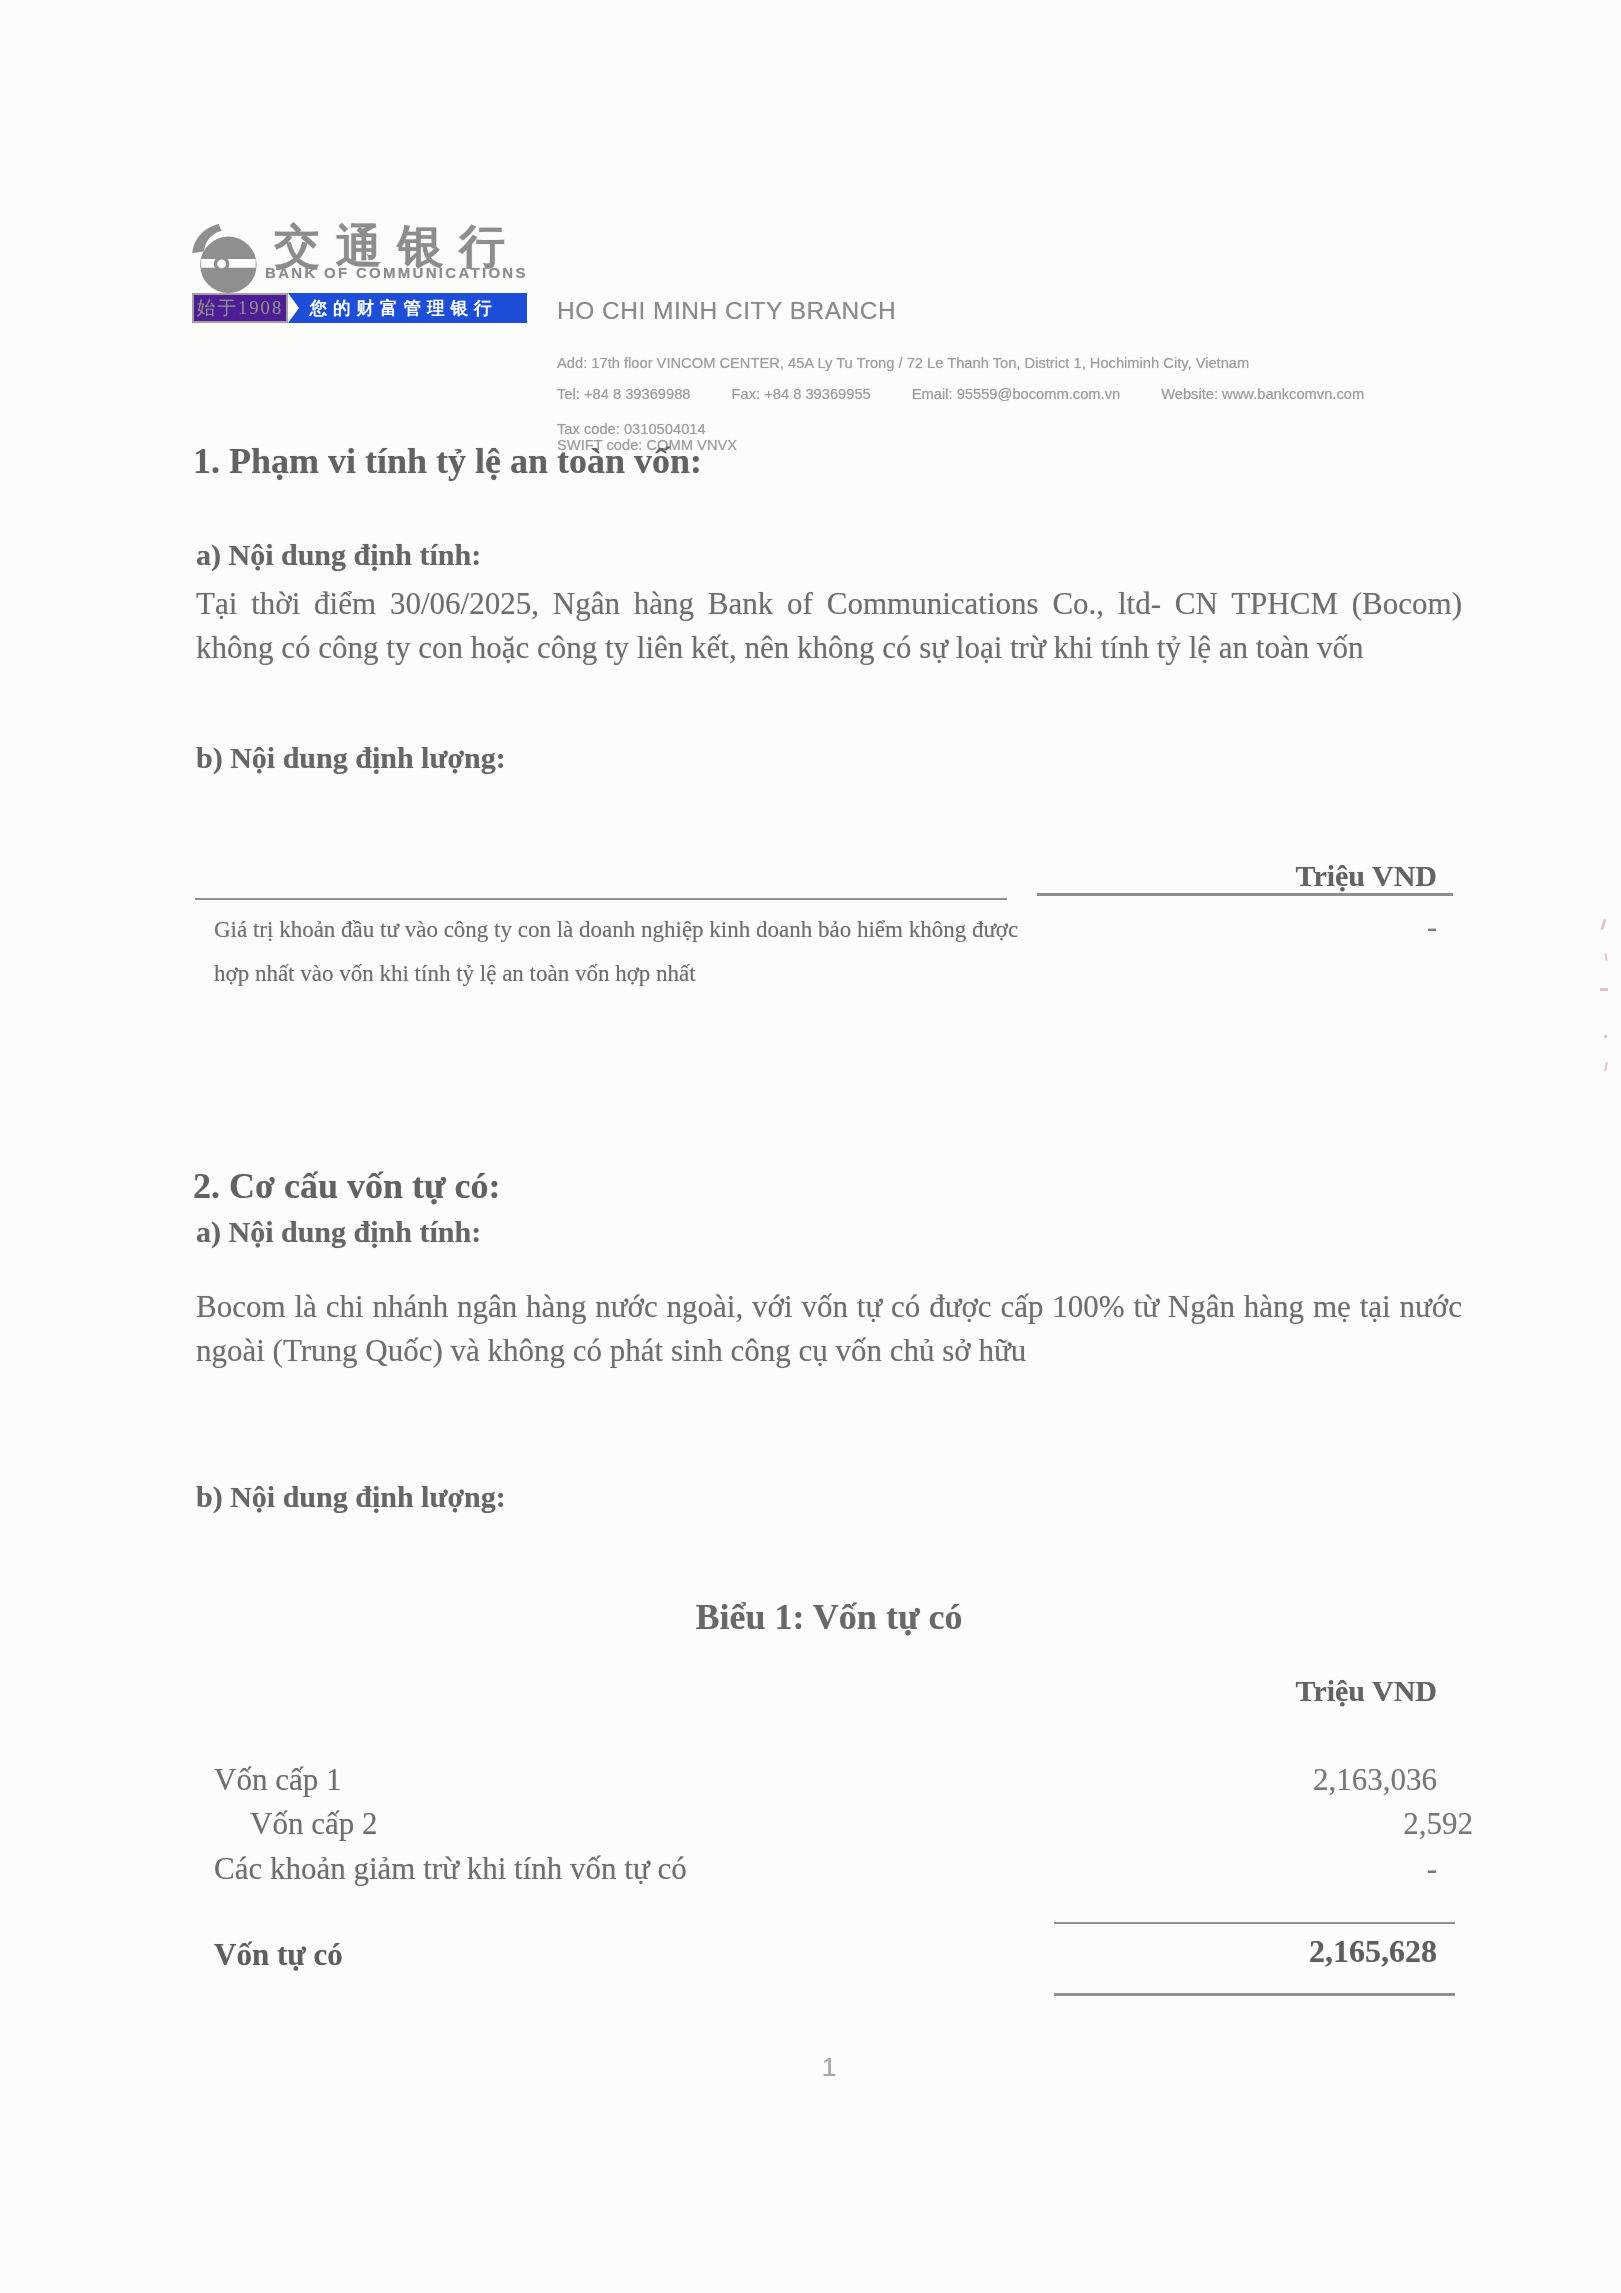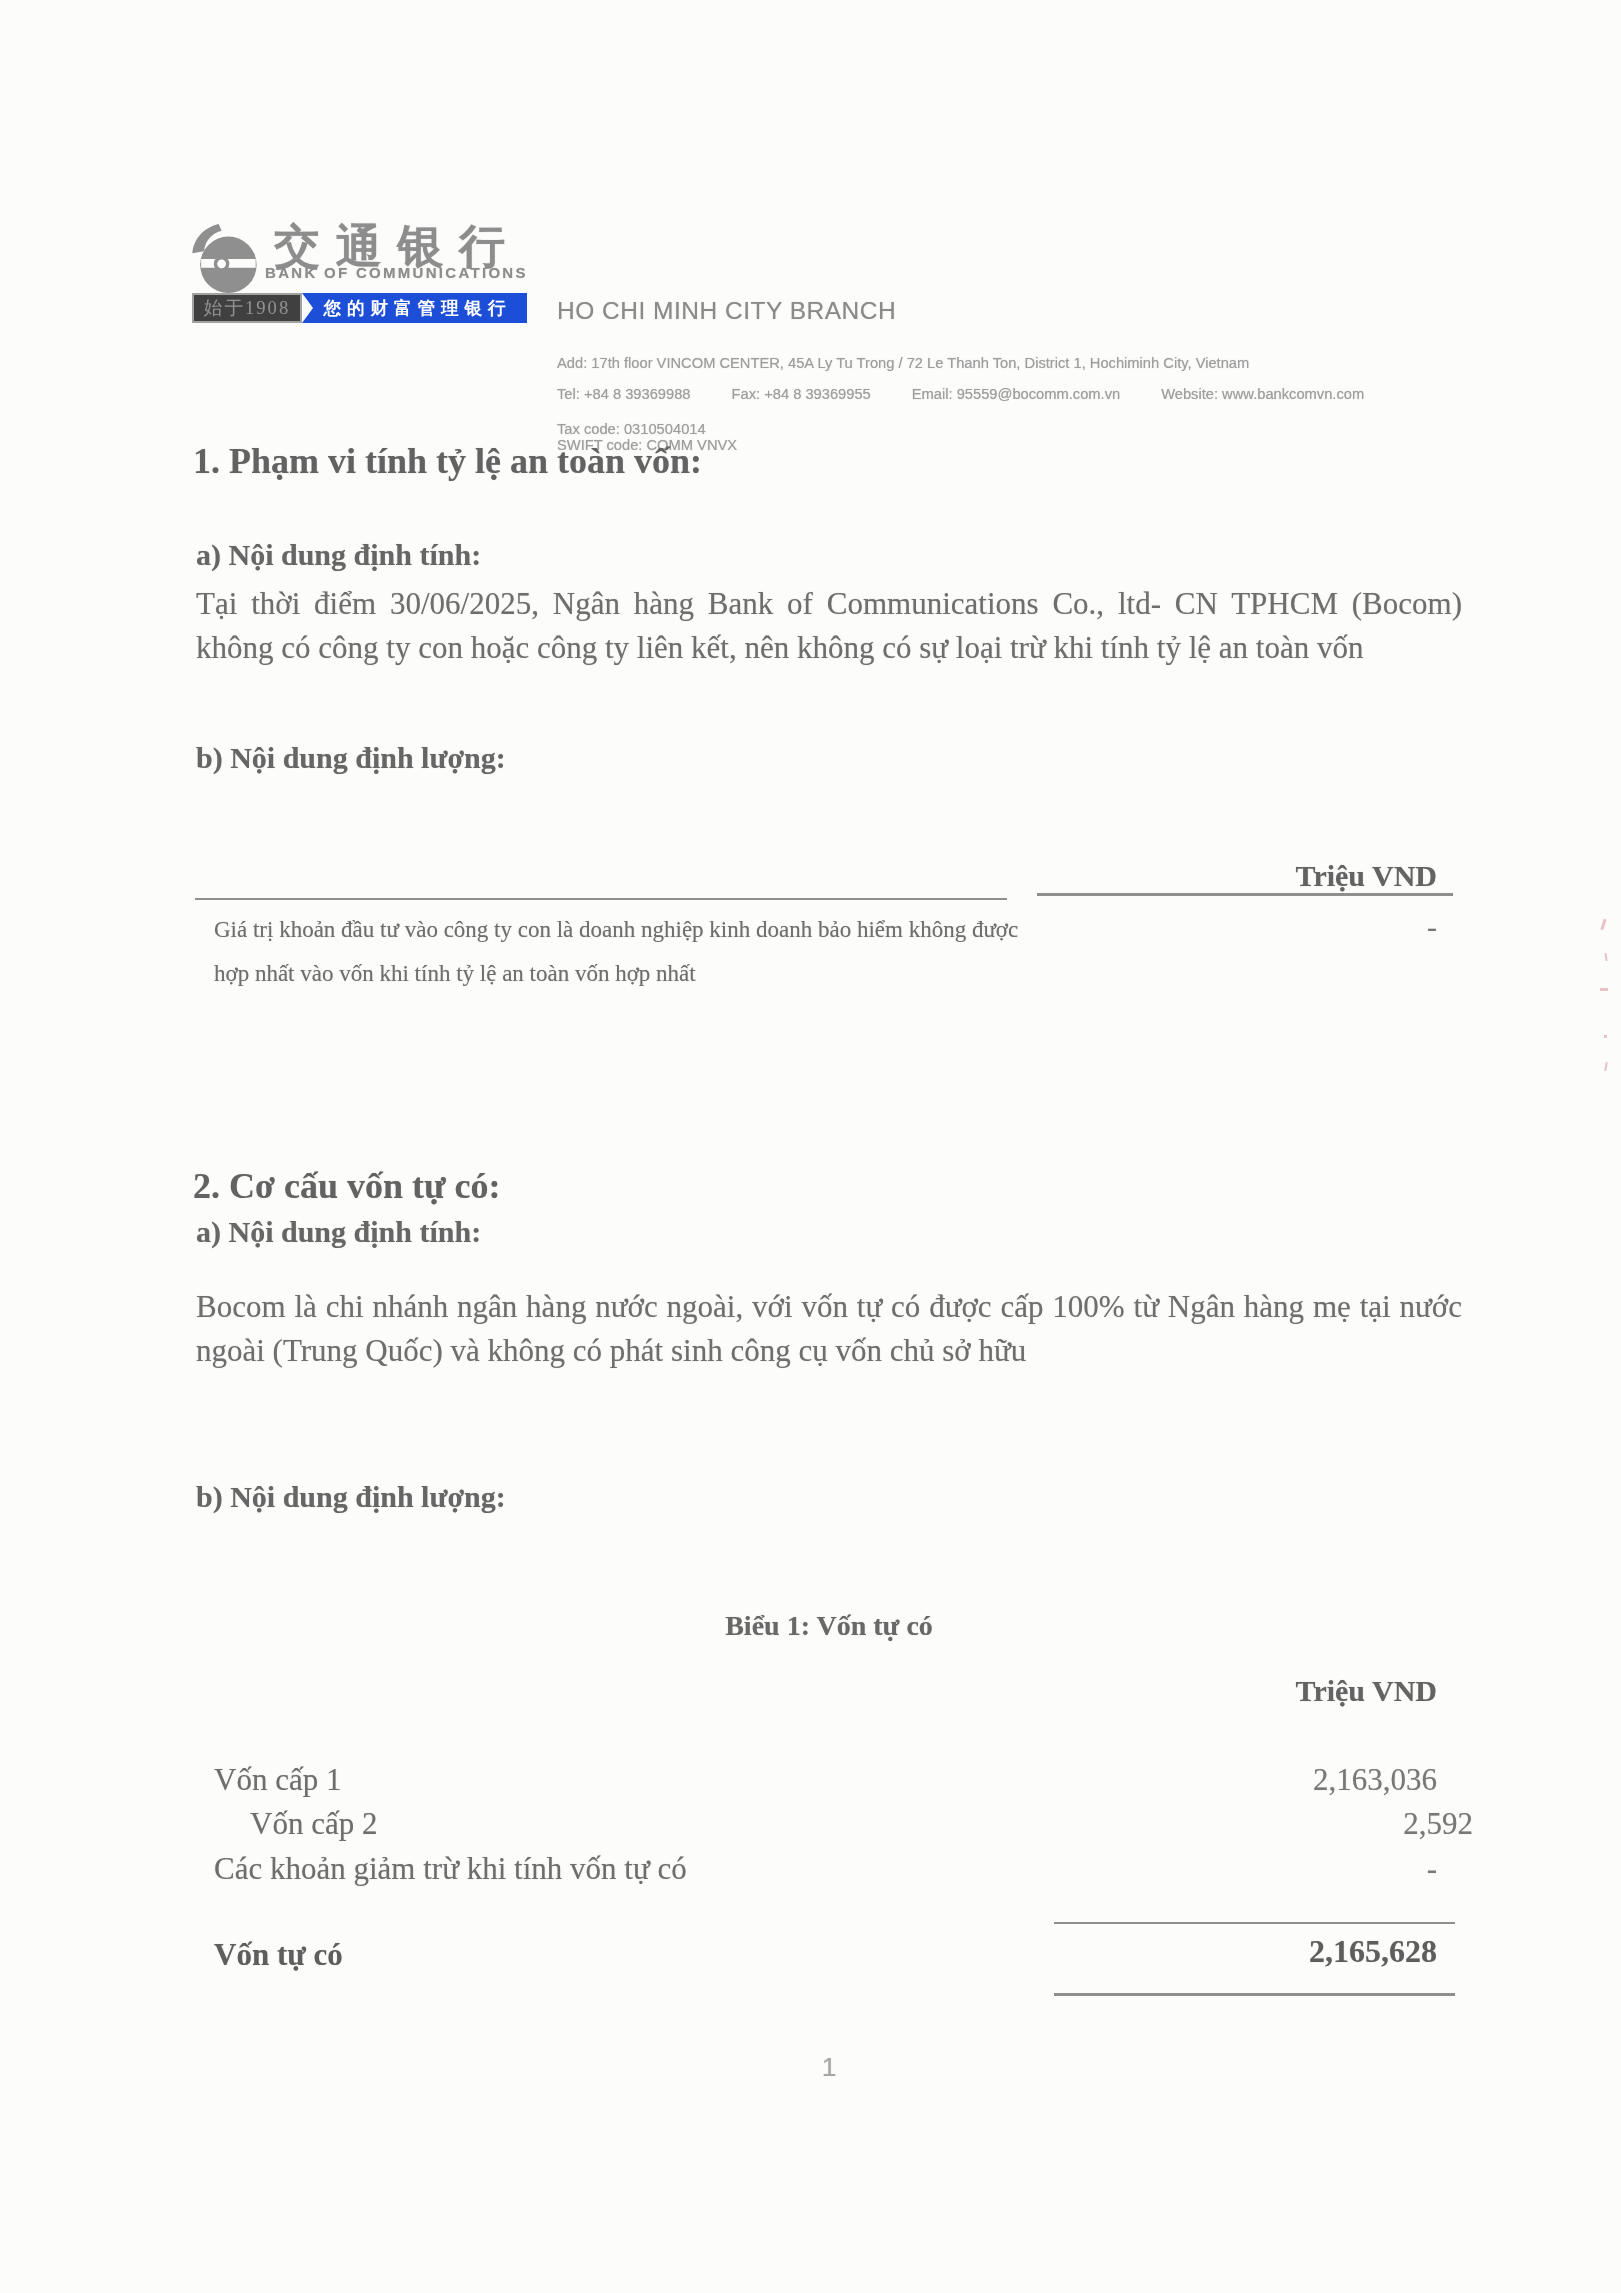--- a/index.html
+++ b/index.html
@@ -19,21 +19,21 @@
   .logo-cn{
     left:274px;top:216px;font-size:46px;font-weight:700;
     letter-spacing:15.7px;color:#8d8d8d;white-space:nowrap;
   }
   .logo-en{
     left:265px;top:264px;font-family:"Liberation Sans",sans-serif;
     font-size:15px;font-weight:700;letter-spacing:2.3px;color:#8d8d8d;white-space:nowrap;
   }
   .banner{left:192px;top:293px;width:335px;height:30px;display:flex;align-items:stretch;}
   .banner-year{
-    box-sizing:border-box;width:110px;border:2px solid #a2a2a2;background:#404040;
+    box-sizing:border-box;width:96px;border:2px solid #a2a2a2;background:#4c1d95;
     color:#8f8f8f;font-size:18.6px;letter-spacing:2px;
     display:flex;align-items:center;justify-content:center;white-space:nowrap;
   }
   .banner-slogan{
     position:relative;flex:1;background:#1d4ed8;color:#fff;
     font-size:17.6px;font-weight:700;letter-spacing:5.9px;
     display:flex;align-items:center;padding-left:21.6px;white-space:nowrap;overflow:hidden;
   }
   .banner-slogan::before{
     content:"";position:absolute;left:0;top:0;
@@ -73,21 +73,21 @@
   .art2{left:1605px;top:953px;width:2px;height:7.8px;transform:rotate(-8deg);}
   .art3{left:1600px;top:988px;width:7.8px;height:2.9px;}
   .art4{left:1604px;top:1035px;width:2.9px;height:2.9px;}
   .art5{left:1605px;top:1062px;width:2px;height:8.8px;transform:rotate(10deg);}
 
   
   .h2-2{left:193px;top:1129px;}
   .a2{left:196px;top:1215px;}
   .p2{left:196px;top:1285px;}
   .b2{left:196px;top:1480px;}
-  .t2-caption{left:196px;top:1596px;width:1266px;text-align:center;font-size:28px;font-weight:700;color:#686868;margin-top:14px;}
+  .t2-caption{left:196px;top:1596px;width:1266px;text-align:center;font-size:36px;font-weight:700;color:#686868;}
   .t2-unit{left:980px;top:1674px;width:457px;text-align:right;font-size:30px;font-weight:700;color:#636363;}
   .t2-label{font-size:31px;color:#6e6e6e;white-space:nowrap;left:214px;}
   .t2-value{left:980px;width:457px;text-align:right;font-size:31px;color:#787878;}
   .r1{top:1762px;}
   .r2{top:1806px;margin-left:36px;}
   .r3{top:1851px;}
   .t2-line1{left:1054px;top:1922px;width:401px;}
   .t2-total-label{left:214px;top:1937px;font-size:31px;font-weight:700;color:#5e5e5e;white-space:nowrap;}
   .t2-total-value{left:980px;top:1933px;width:457px;text-align:right;font-size:32px;font-weight:700;color:#5e5e5e;}
   .t2-line2{left:1054px;top:1993px;width:401px;height:2.5px;}

